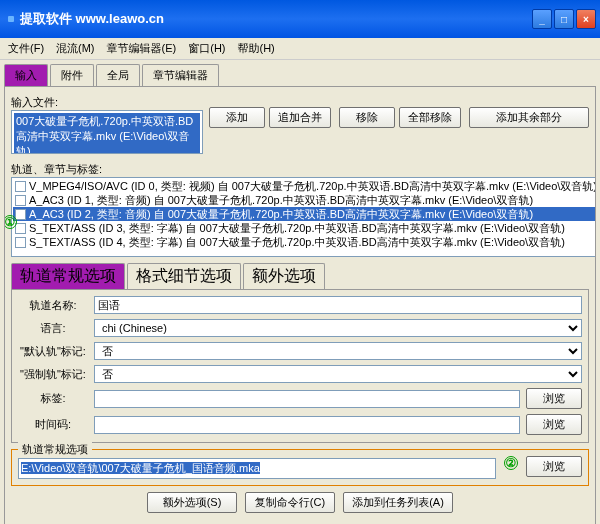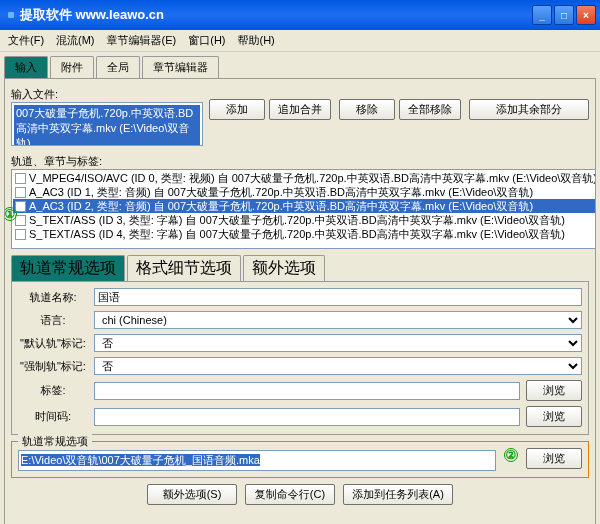--- a/index.html
+++ b/index.html
@@ -1,28 +1,28 @@
 <!DOCTYPE html>
 <html><head>
 <meta charset="utf-8">
 <style>
 * { box-sizing: border-box; margin: 0; padding: 0; font-family: "Microsoft YaHei", SimSun, Arial, sans-serif; font-size: 11px; }
 body { background: #ece9d8; width: 600px; height: 524px; overflow: hidden; }
-.titlebar { background: linear-gradient(to bottom, #0058e0, #1d6ff0 50%, #0054e3); height: 30px; display: flex; align-items: center; padding: 0 4px; color: #fff; font-weight: bold; }
+.titlebar { background: linear-gradient(to bottom, #0058e0, #1d6ff0 50%, #0054e3); height: 38px; display: flex; align-items: center; padding: 0 4px; color: #fff; font-weight: bold; }
 .titlebar .dot { width: 6px; height: 6px; background: #6ab5ff; margin: 0 6px 0 4px; border-radius: 1px; }
 .titlebar .title { flex: 1; font-size: 13px; }
 .titlebar .wbtns { display: flex; gap: 2px; }
 .titlebar .wbtn { width: 20px; height: 20px; border: 1px solid #003aa5; display: flex; align-items: center; justify-content: center; font-size: 10px; color: #fff; border-radius: 2px; }
 .wbtn.min, .wbtn.max { background: linear-gradient(#5aa0ff,#2c7be0); }
 .wbtn.close { background: linear-gradient(#f08060,#e04020); }
 .menubar { background: #ece9d8; padding: 3px 8px; display: flex; gap: 12px; border-bottom: 1px solid #ccc; }
 .menubar span { cursor: default; }
 .tabs { display: flex; padding: 4px 4px 0 4px; gap: 2px; }
 .tab { padding: 3px 10px; border: 1px solid #999; border-bottom: none; background: #ece9d8; border-radius: 2px 2px 0 0; cursor: default; }
-.tab.active { background: #0f766e; position: relative; }
+.tab.active { background: #a21caf; position: relative; }
 .panel { border: 1px solid #999; margin: 0 4px 4px 4px; background: #ece9d8; padding: 6px; }
 .main-panel { height: 480px; overflow: hidden; }
 .row { display: flex; align-items: flex-start; gap: 6px; margin-bottom: 6px; }
 .label { width: 78px; text-align: left; padding-top: 2px; }
 .filelist { flex: 1; height: 44px; background: #fff; border: 1px solid #7f9db9; padding: 2px; overflow: hidden; }
 .filelist .item { background: #316ac5; color: #fff; padding: 1px 2px; }
 .btns-col { display: flex; flex-direction: row; gap: 8px; }
 .btns-row { display: flex; gap: 4px; }
 .btn { border: 1px solid #707070; background: linear-gradient(#fff,#e8e8e0); padding: 2px 8px; min-width: 56px; text-align: center; cursor: default; border-radius: 2px; }
 .tracklist { flex: 1; height: 80px; background: #fff; border: 1px solid #7f9db9; padding: 1px; overflow: hidden; }

